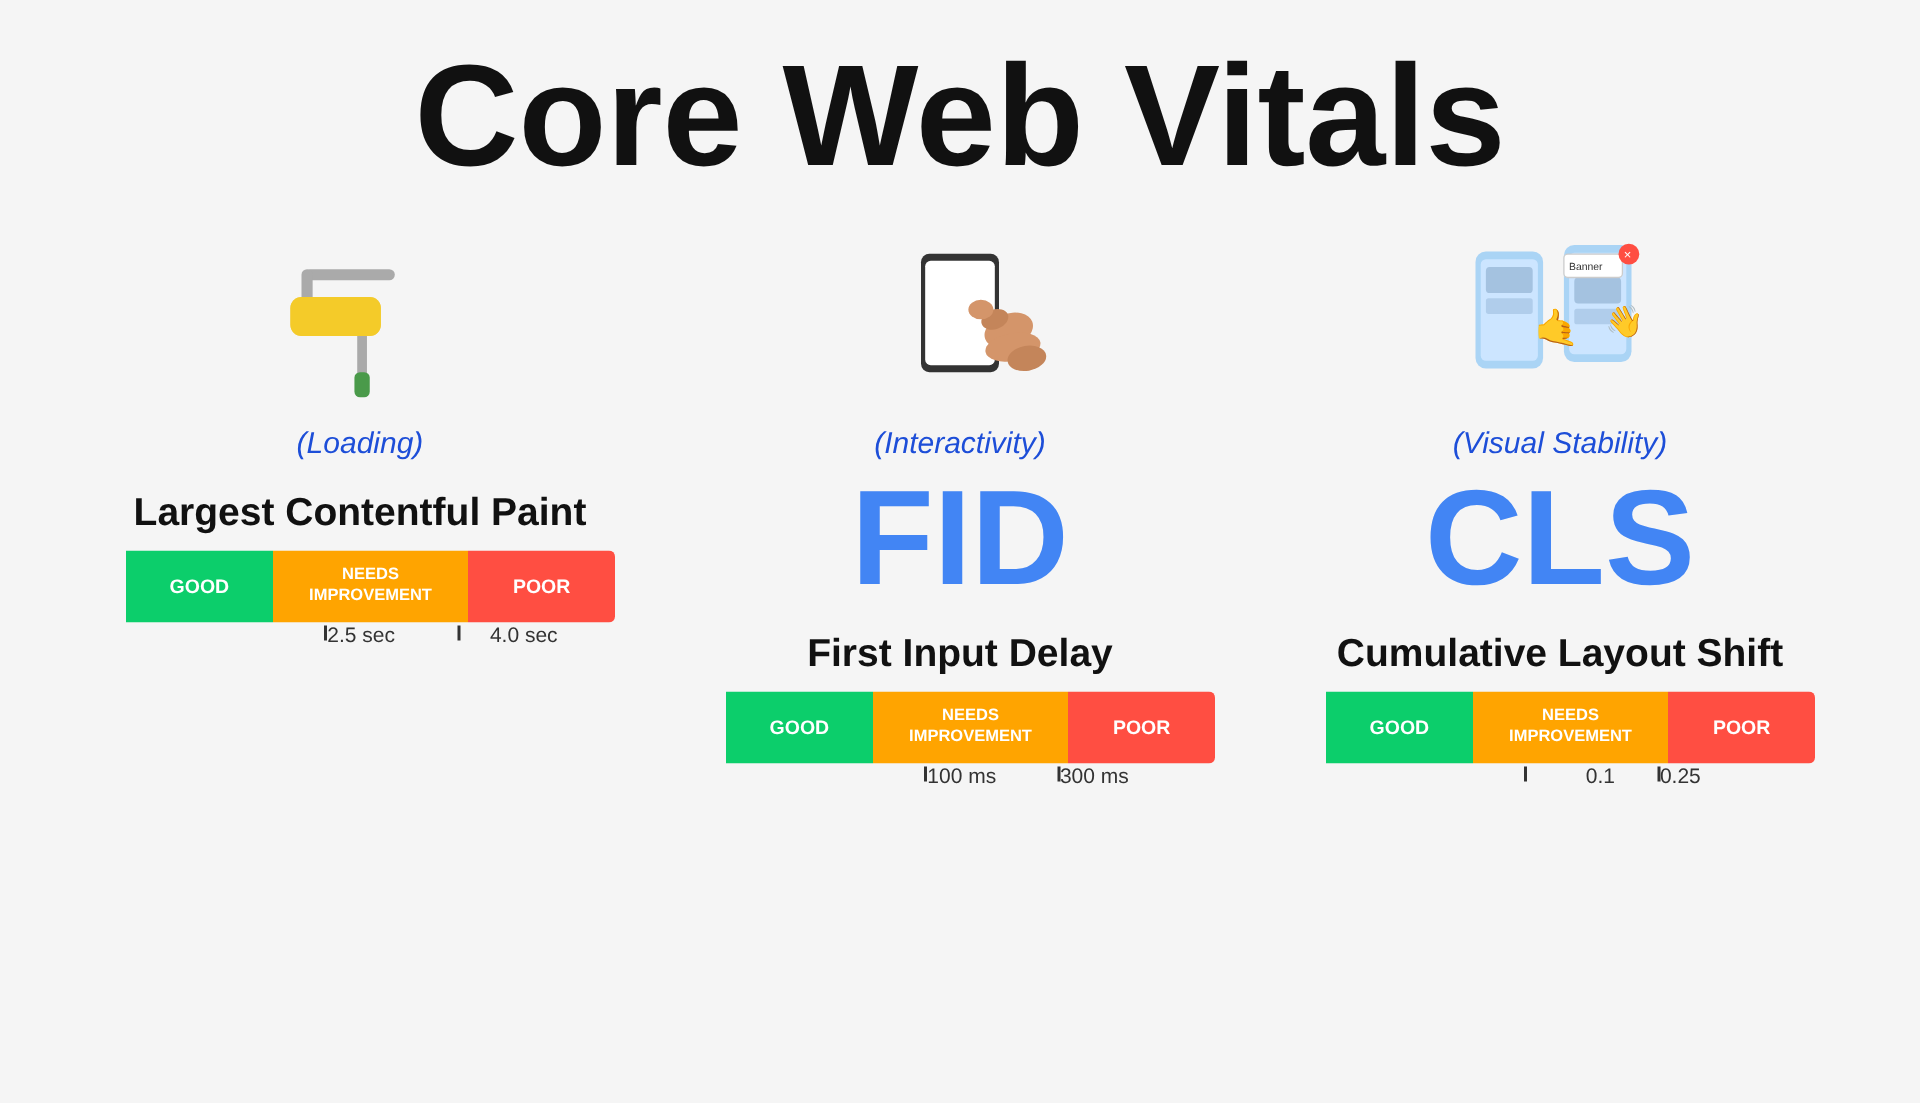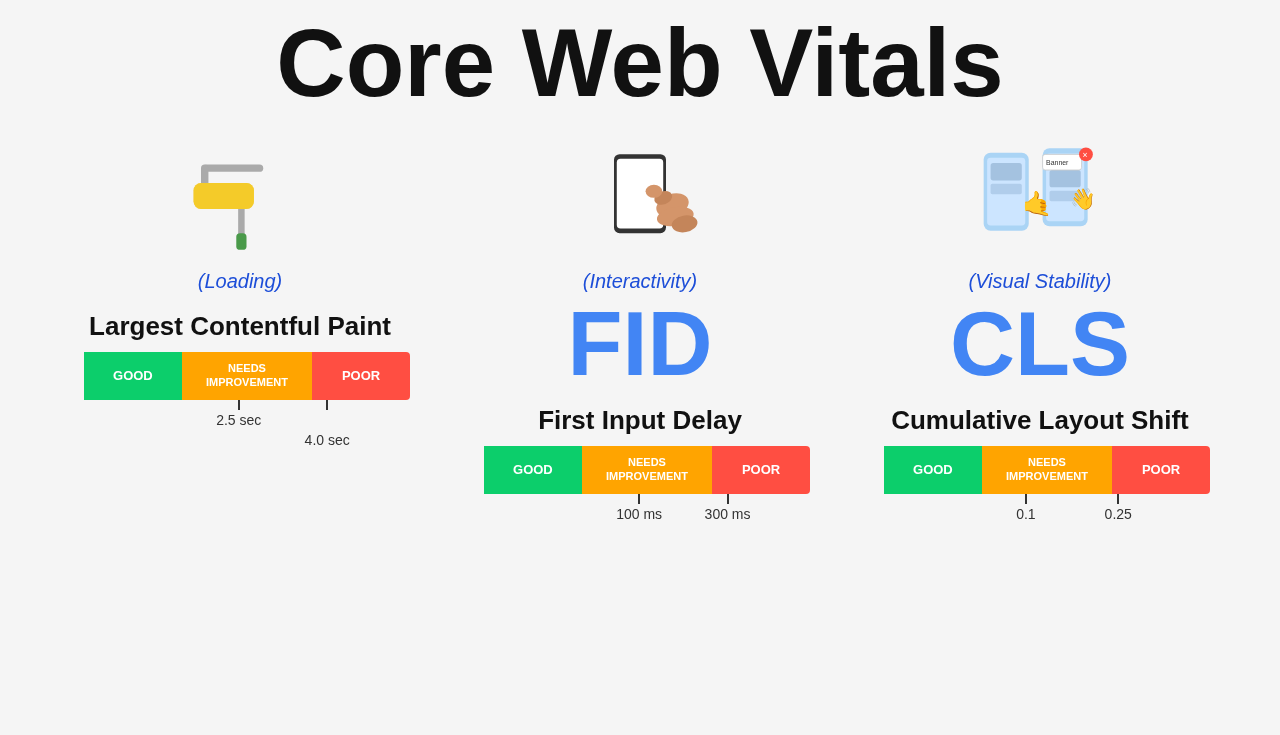--- a/index.html
+++ b/index.html
@@ -12,21 +12,21 @@
       display: flex;
       flex-direction: column;
       align-items: center;
     }
 
     .page-title {
       font-size: 96px;
       font-weight: 900;
       color: #111;
       text-align: center;
-      margin-top: 10px;
+      margin-top: 25px;
       line-height: 1.1;
     }
 
     .metrics-container {
       display: flex;
       justify-content: center;
       gap: 0px;
       width: 100%;
       margin-top: 10px;
       padding: 0 30px;
@@ -128,21 +128,21 @@
     .scale-markers {
       display: flex;
       justify-content: space-between;
       position: relative;
       margin-top: 0;
       height: 30px;
     }
 
     .marker {
       display: flex;
-      flex-direction: column;
+      flex-direction: row;
       align-items: center;
       position: absolute;
     }
 
     .marker-line {
       width: 2px;
       height: 10px;
       background: #333;
       margin-bottom: 2px;
     }
@@ -155,21 +155,21 @@
 
     
     .lcp-marker1 { left: 43%; }
     .lcp-marker2 { left: 69%; gap: 20px; }
 
     
     .fid-marker1 { left: 43%; }
     .fid-marker2 { left: 69%; }
 
     
-    .cls-marker1 { left: 43%; }
+    .cls-marker1 { left: 43%; gap: 39px; }
     .cls-marker2 { left: 69%; }
 
     
     .svg-icon {
       width: 130px;
       height: 130px;
     }
 
   </style>
 </head>

